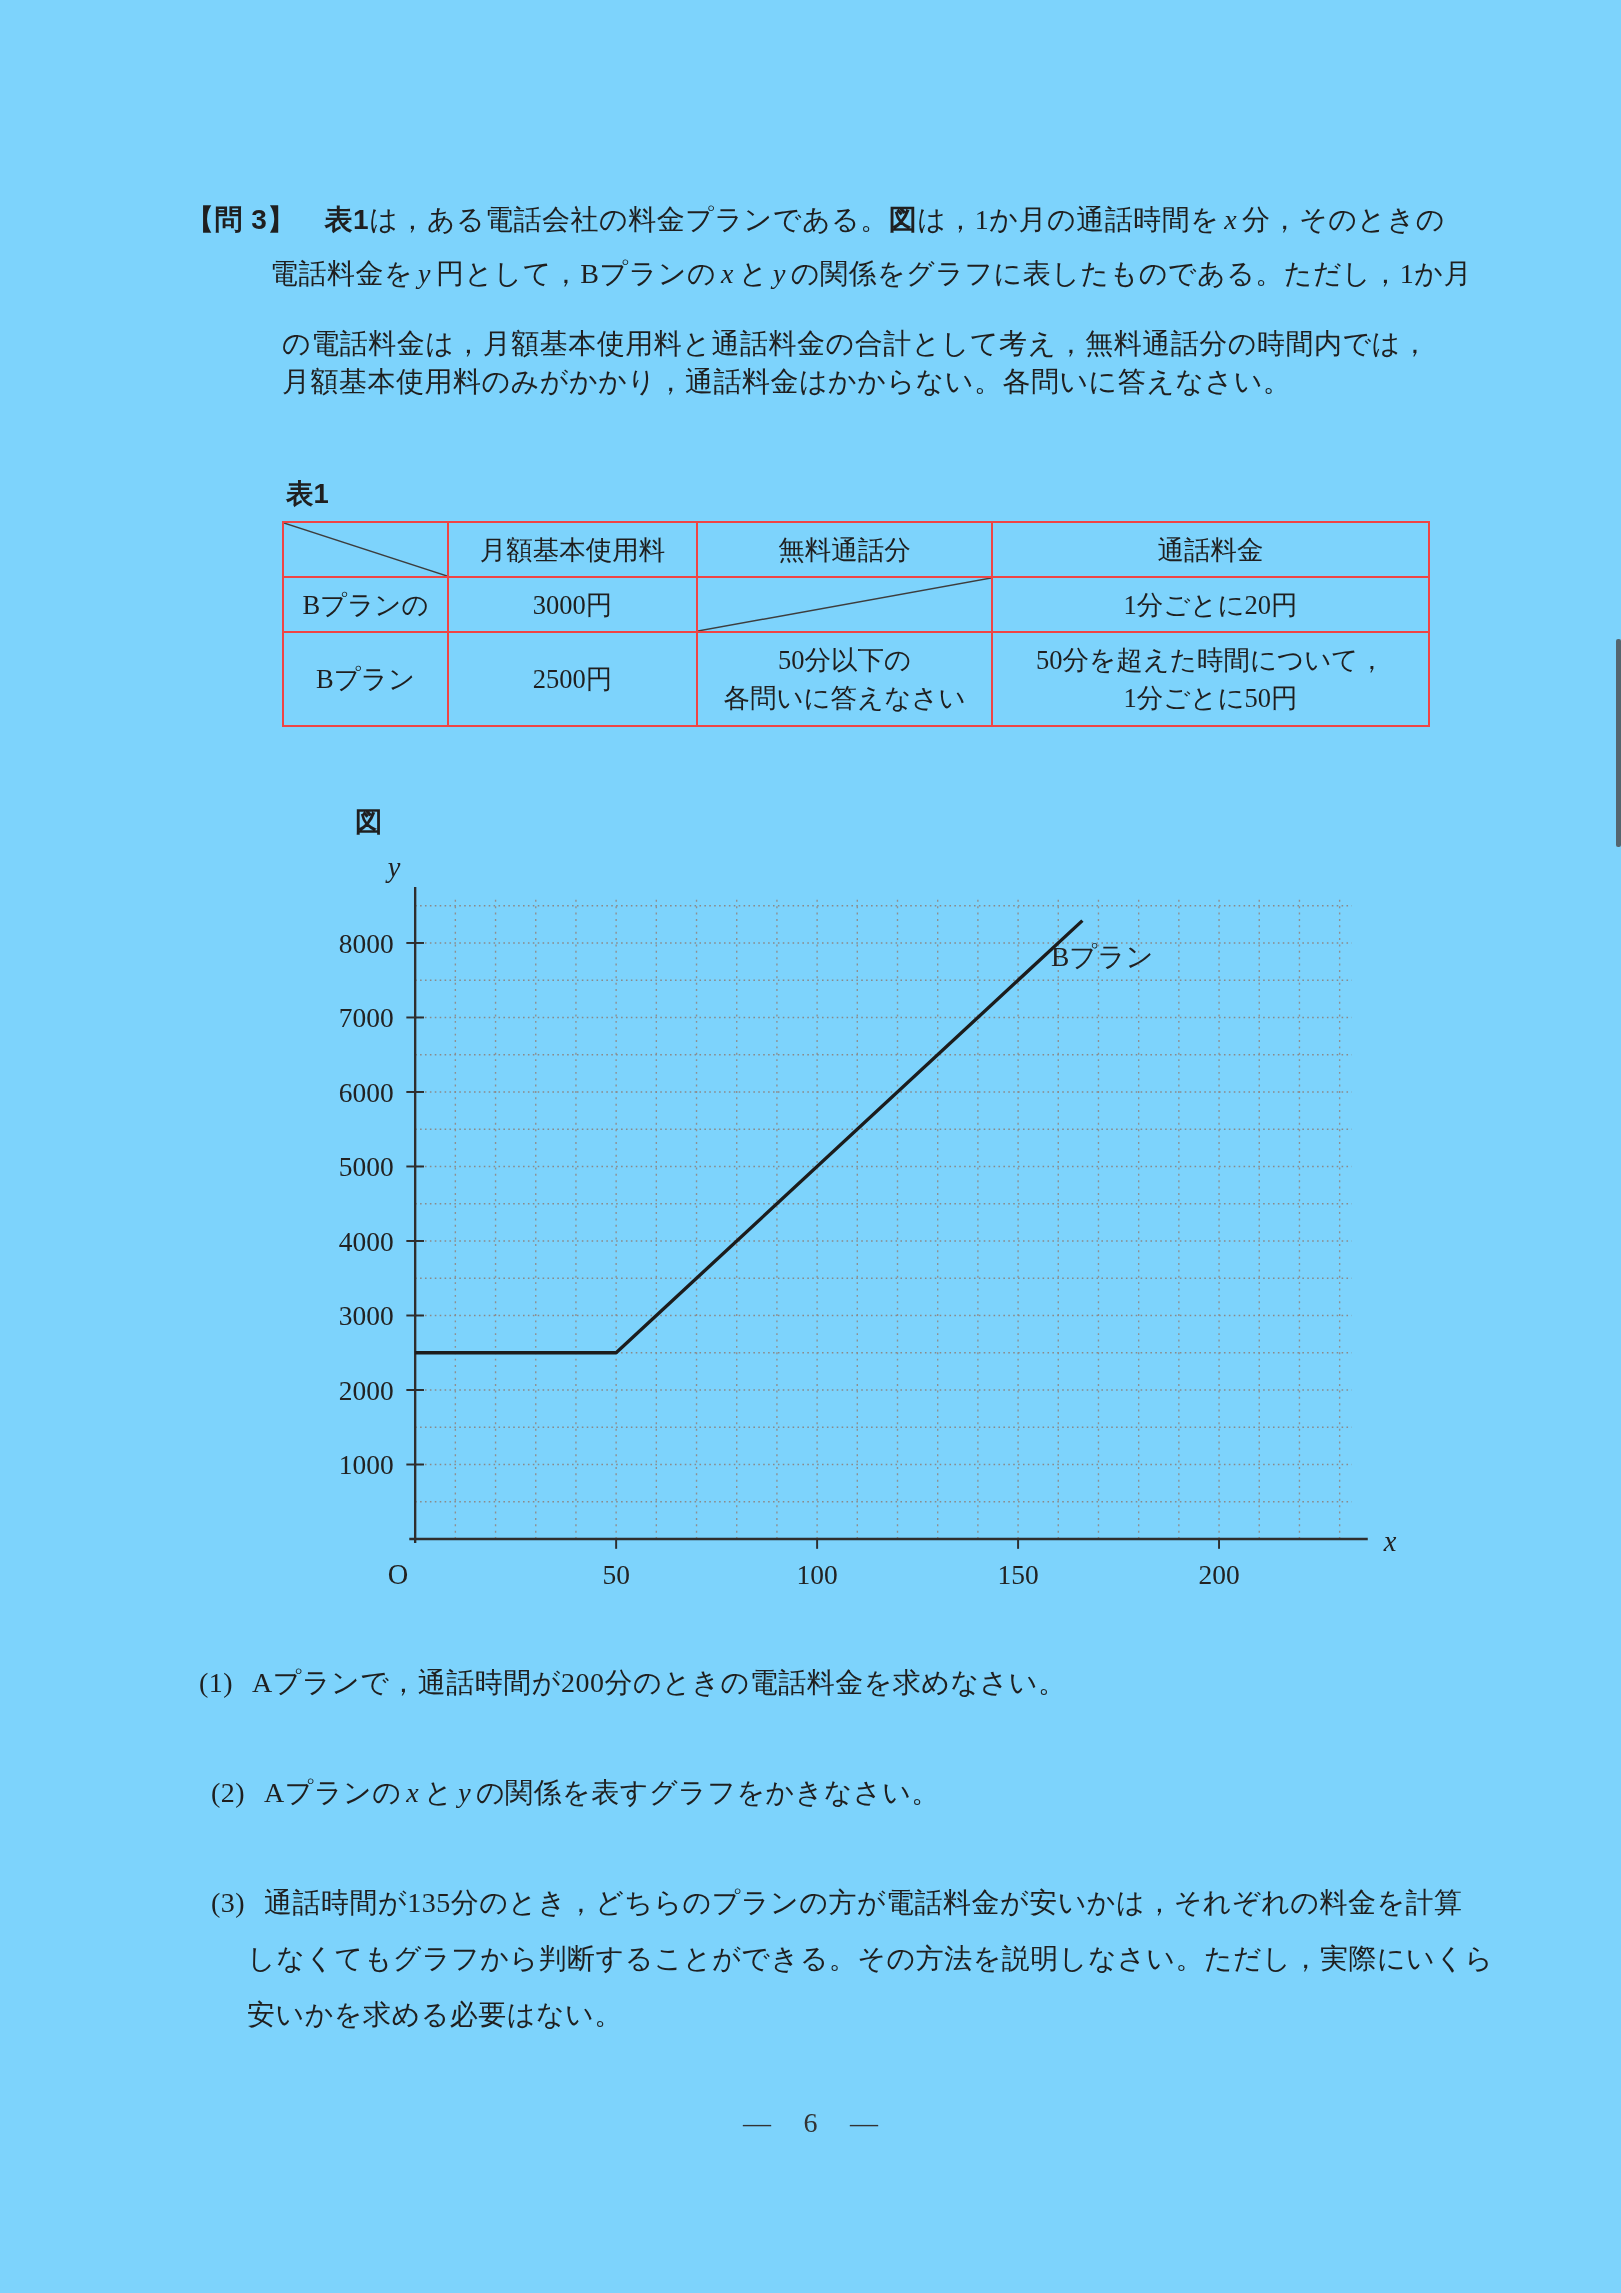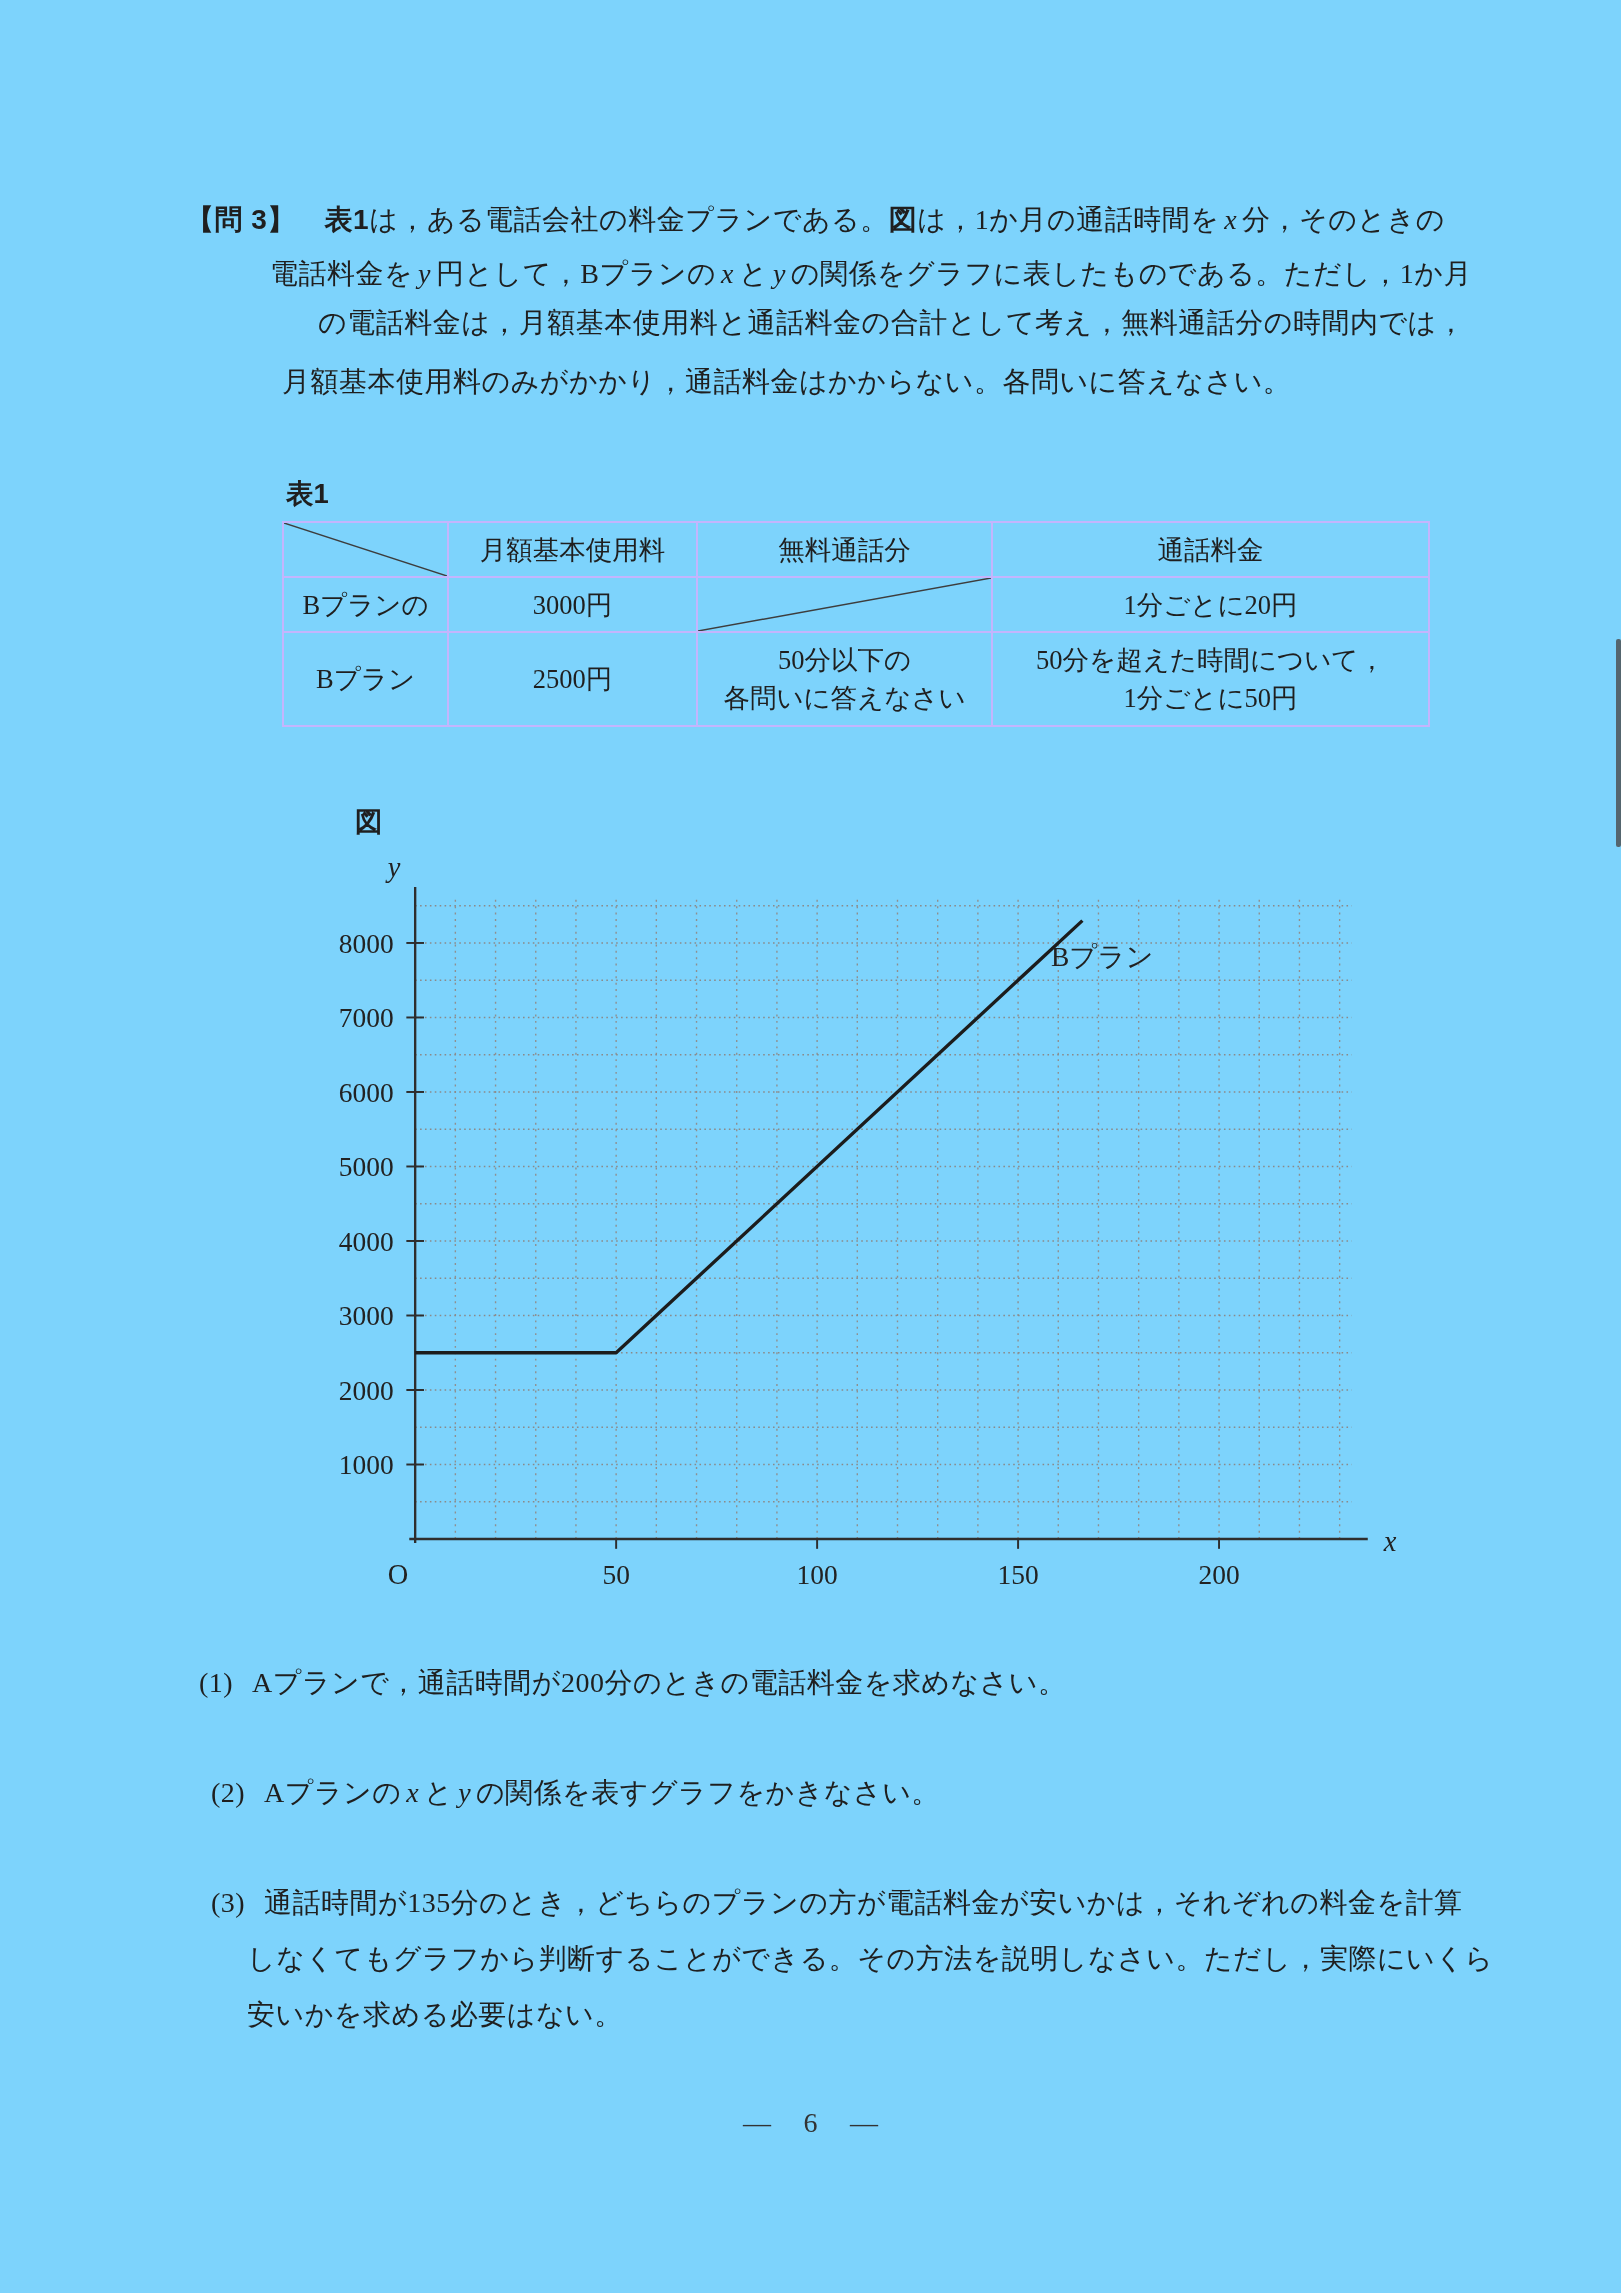--- a/index.html
+++ b/index.html
@@ -9,21 +9,21 @@
     font-family:"Liberation Serif","DejaVu Serif",serif;
     overflow:hidden;
   }
   .line { position:absolute; font-size:28px; white-space:nowrap; letter-spacing:0.5px; }
   .gothic { font-family:"Liberation Sans","DejaVu Sans",sans-serif; font-weight:700; }
   .var { font-style:italic; padding:0 4.9px; }
   .caption { position:absolute; font-size:27.4px; font-family:"Liberation Sans","DejaVu Sans",sans-serif; font-weight:700; }
 
   
   table.plans { position:absolute; left:282px; top:521px; border-collapse:collapse; table-layout:fixed; }
-  table.plans td { border:2px solid #c4b5fd; text-align:center; vertical-align:middle;
+  table.plans td { border:2px solid #ef4444; text-align:center; vertical-align:middle;
                    font-size:26.5px; padding:0 5.9px; position:relative; }
   .c0 { width:165px; } .c1 { width:249px; } .c2 { width:295px; } .c3 { width:437px; }
   tr.hrow td { height:53px; } tr.arow td { height:53px; } tr.brow td { height:92px; }
   .diag { position:absolute; inset:0; width:100%; height:100%; pointer-events:none; }
   .cell2 { line-height:1.45; }
 
   
   .chart { position:absolute; left:274px; top:833px; width:1147px; height:765px; }
   .chart svg text { font-family:"Liberation Serif","DejaVu Serif",serif; fill:#222; }
 
@@ -40,21 +40,21 @@
 
   <div>
     <div class="line" style="left:186px; top:201px;">
       <span class="gothic">【問 3】</span>
       <span style="display:inline-block; width:13.7px;"></span>
       <span class="gothic">表1</span><span>は，ある電話会社の料金プランである。</span><span class="gothic">図</span><span>は，1か月の通話時間を</span><span class="var">x</span><span>分，そのときの</span>
     </div>
     <div class="line" style="left:270px; top:255px;">
       <span>電話料金を</span><span class="var">y</span><span>円として，Bプランの</span><span class="var">x</span><span>と</span><span class="var">y</span><span>の関係をグラフに表したものである。ただし，1か月</span>
     </div>
-    <div class="line" style="left:282px; top:304px;margin-left:36px;">の電話料金は，月額基本使用料と通話料金の合計として考え，無料通話分の時間内では，</div>
+    <div class="line" style="left:282px; top:325px;">の電話料金は，月額基本使用料と通話料金の合計として考え，無料通話分の時間内では，</div>
     <div class="line" style="left:282px; top:363px;">月額基本使用料のみがかかり，通話料金はかからない。各問いに答えなさい。</div>
   </div>
 
   <div class="caption" style="left:286px; top:476px;">表1</div>
 
   <table class="plans">
     <colgroup>
         <col class="c0">
         <col class="c1">
         <col class="c2">

